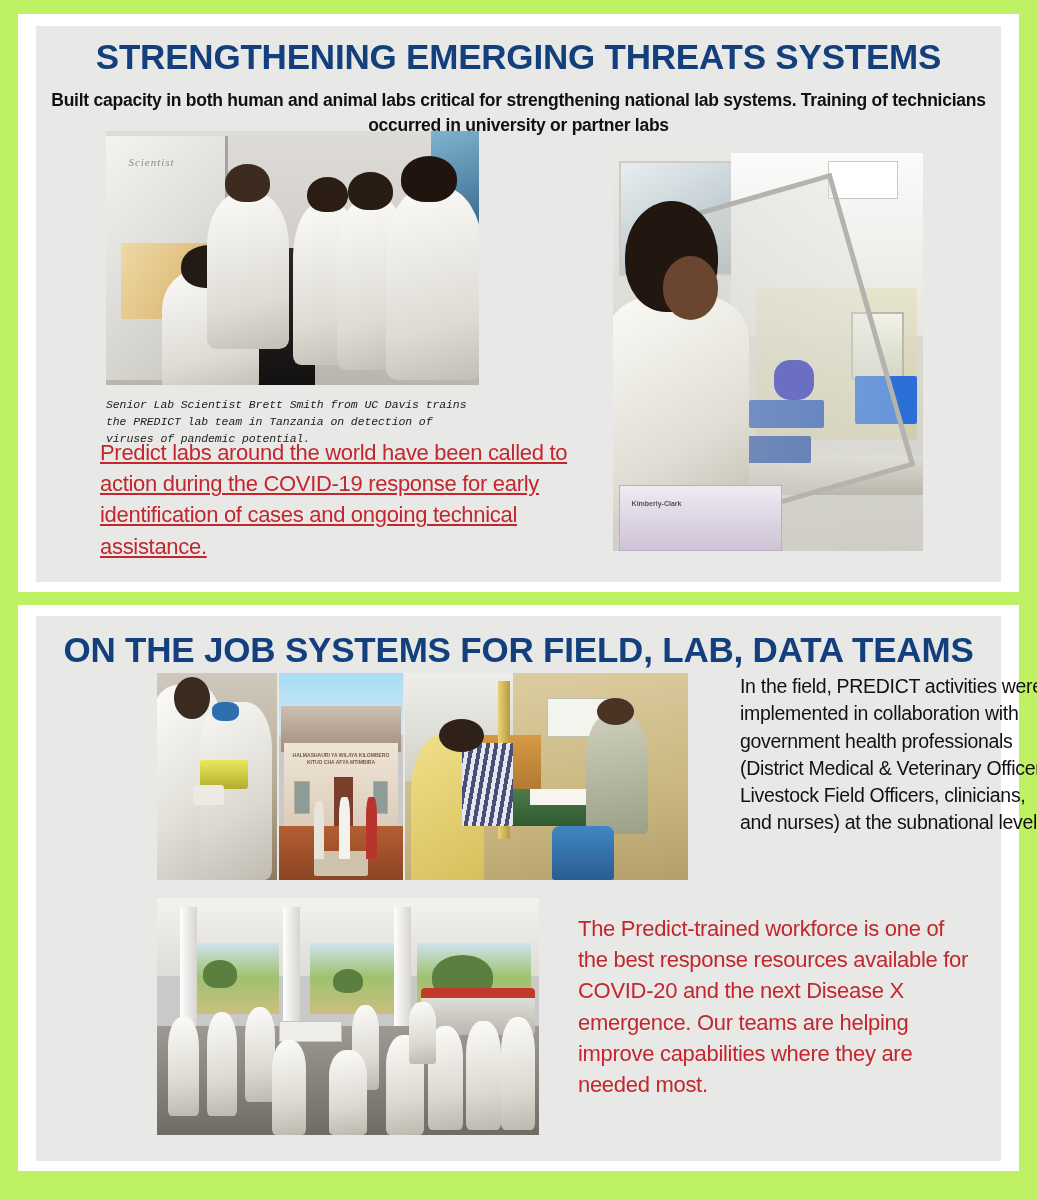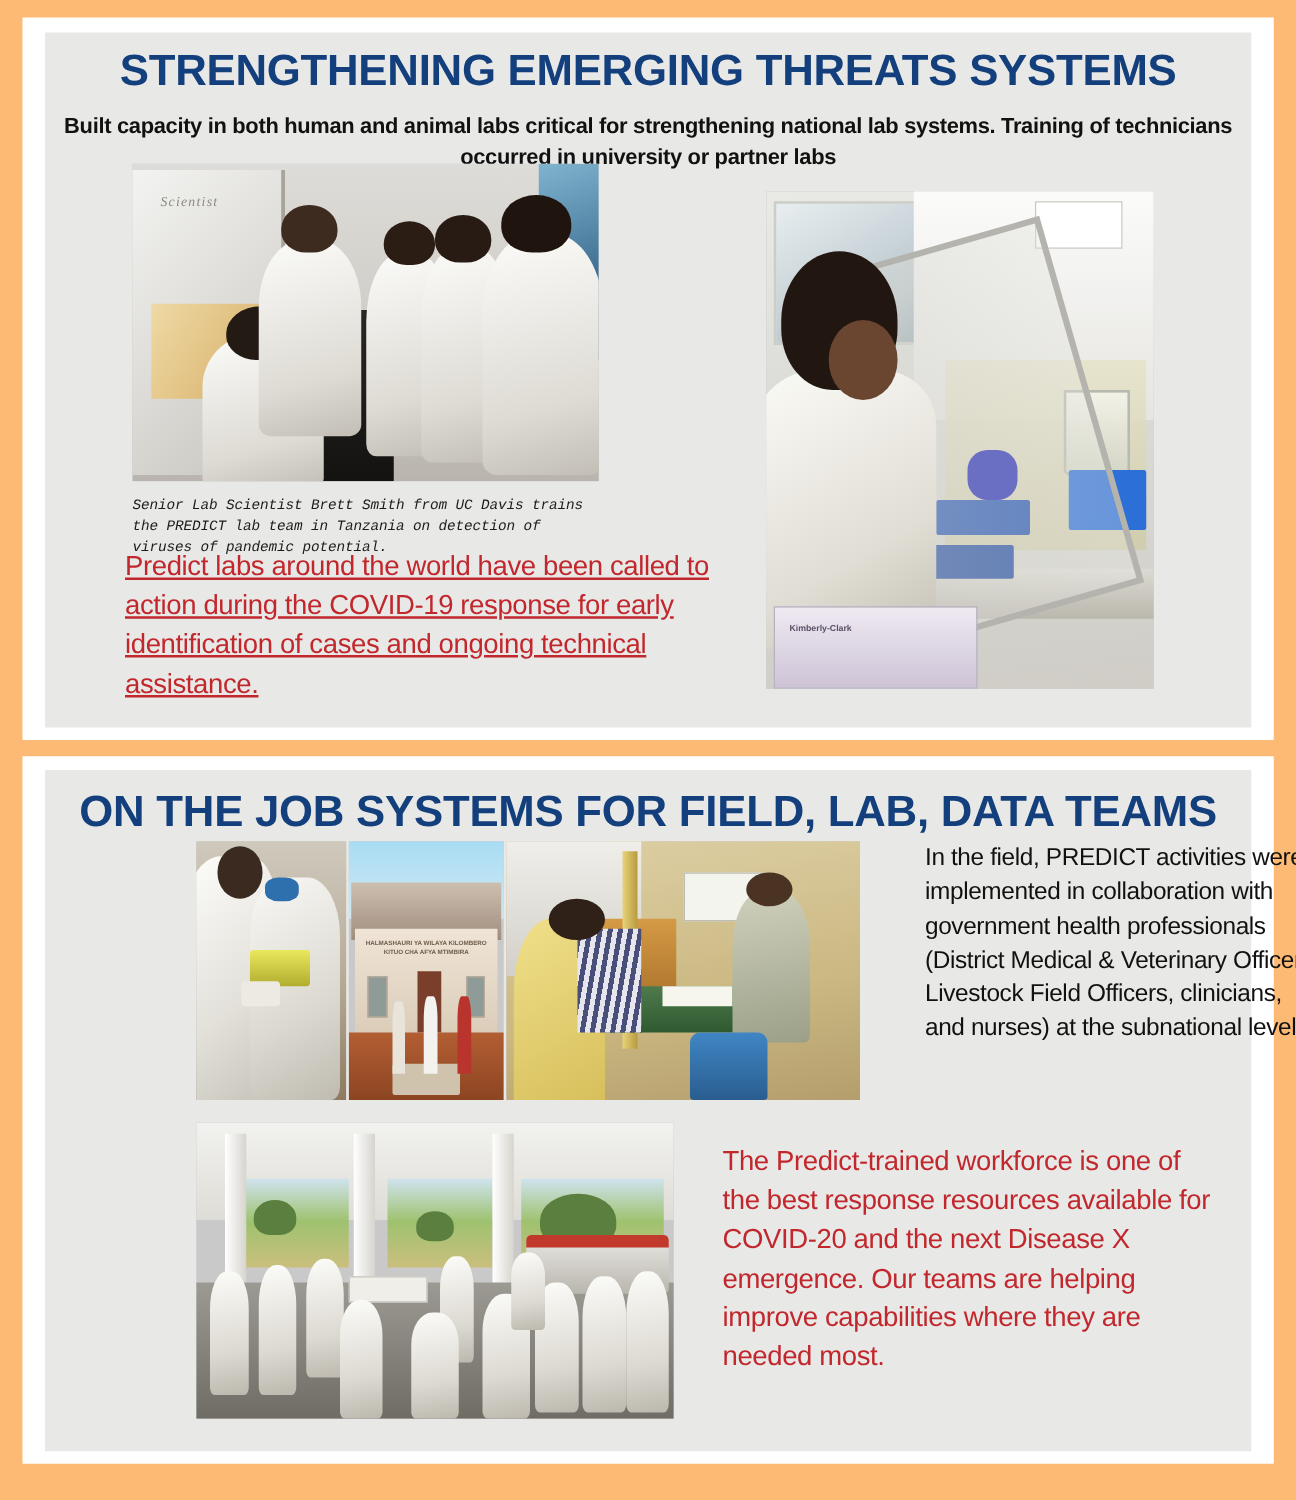--- a/index.html
+++ b/index.html
@@ -11,21 +11,21 @@
     width: 1037px;
     height: 1200px;
     font-family: "Liberation Sans", sans-serif;
     overflow: hidden;
   }
 
   .page {
     position: relative;
     width: 1037px;
     height: 1200px;
-    background: #fdba74;
+    background: #bef264;
   }
 
   
   .card {
     position: absolute;
     background: #ffffff;
     box-sizing: border-box;
   }
   .card-inner {
     position: absolute;

